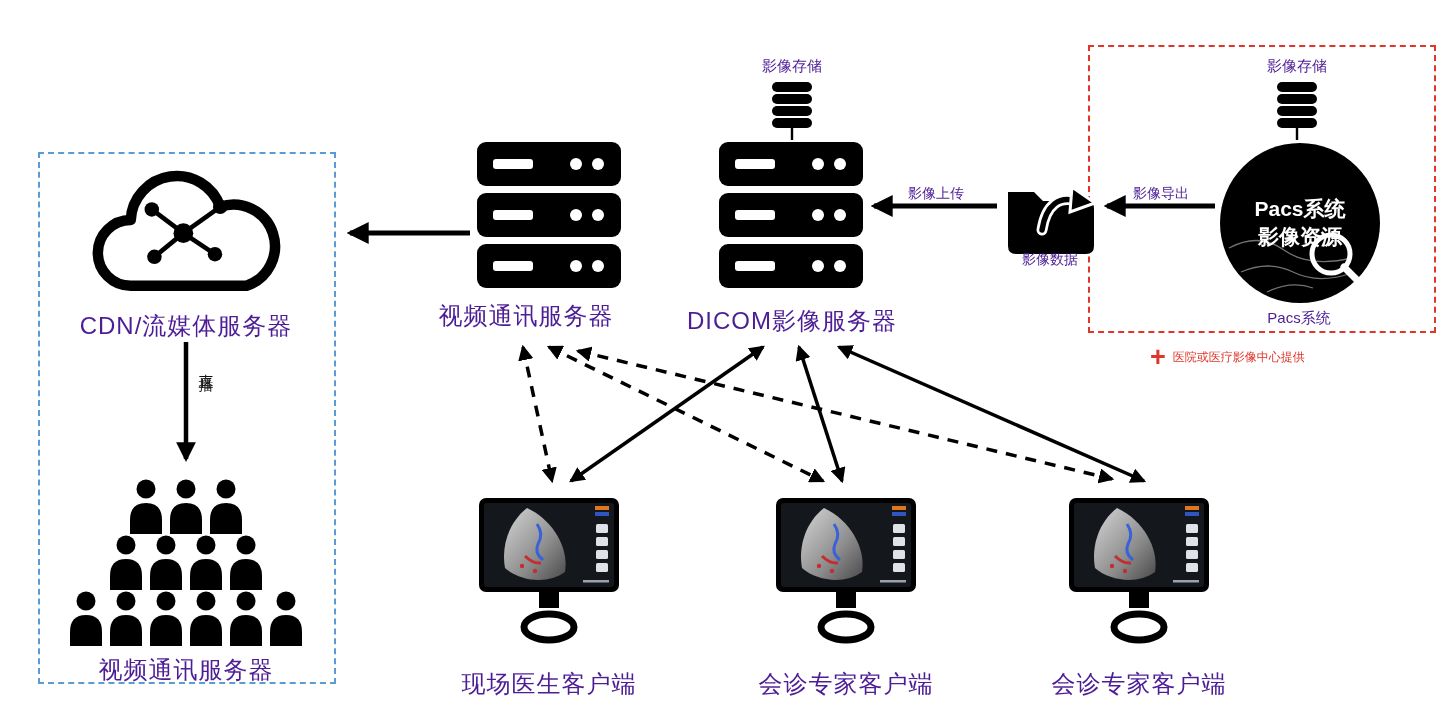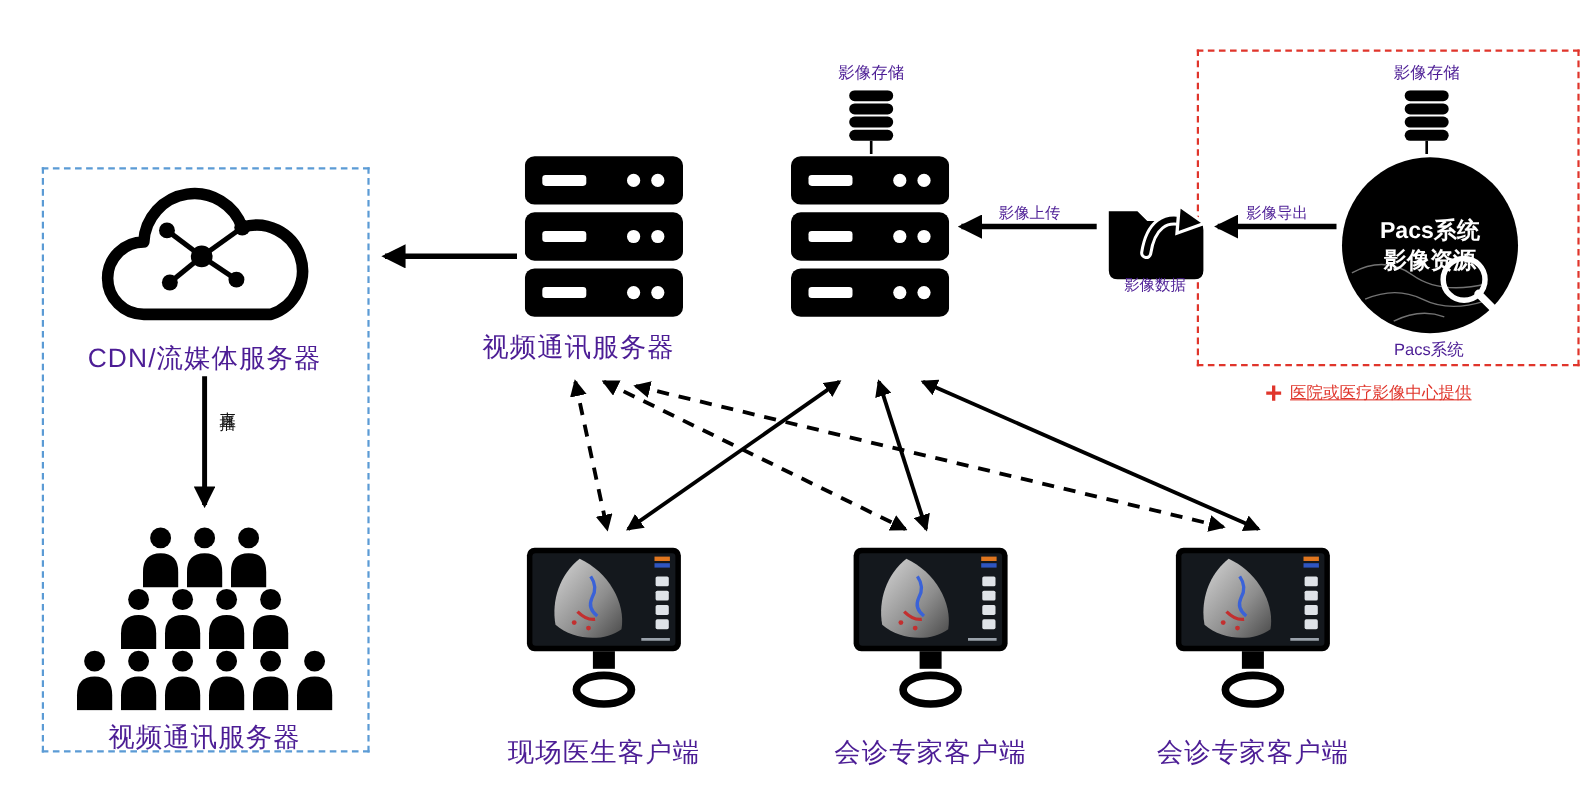--- a/index.html
+++ b/index.html
@@ -8,21 +8,21 @@
   #canvas { position:relative; width:1445px; height:725px; background:#fff; overflow:hidden; }
   .abs { position:absolute; }
   .lbl { position:absolute; transform:translateX(-50%); white-space:nowrap; color:#4c1d95; text-align:center; }
   .lg { font-size:24px; letter-spacing:1px; }
   .md { font-size:15px; }
   .sm { font-size:14px; }
   .dashed-red  { position:absolute; border:2px dashed var(--accent-red,#e0352b); }
   .dashed-blue { position:absolute; border:2px dashed var(--accent-blue,#5b9bd5); }
   .provider { position:absolute; display:flex; align-items:center; gap:7px; color:var(--accent-red,#e0352b); }
   .provider .plus { font-size:27px; font-weight:700; line-height:1; }
-  .provider .note { font-size:15px;text-decoration:underline; }
+  .provider .note { font-size:12px; }
   .vert { position:absolute; writing-mode:vertical-rl; text-orientation:upright; font-size:15px; letter-spacing:3px; color:#111; }
   svg text { font-family:"Liberation Sans", sans-serif; }
   #edges { position:absolute; left:0; top:0; pointer-events:none; }
 </style>
 </head>
 <body>
 
 <div id="canvas">
 
   <svg width="0" height="0" style="position:absolute" aria-hidden="true">
@@ -154,20 +154,21 @@
   <div class="lbl sm" style="left:1050px; top:251px;">影像数据</div>
   <div class="lbl sm" style="left:936px; top:185px;">影像上传</div>
 
   <div class="lbl md" style="left:792px; top:57px;">影像存储</div>
   <svg class="abs" style="left:770px; top:82px;" width="44" height="58">
       <use href="#sym-db"></use>
     </svg>
   <svg class="abs" style="left:719px; top:140px;" width="144" height="150">
       <use href="#sym-server"></use>
     </svg>
+  <div class="lbl lg" style="left:792px; top:305px;">DICOM影像服务器</div>
 
   <svg class="abs" style="left:477px; top:140px;" width="144" height="150">
       <use href="#sym-server"></use>
     </svg>
   <div class="lbl lg" style="left:526px; top:300px;">视频通讯服务器</div>
 
   <svg class="abs" style="left:86px; top:158px;" width="200" height="145">
       <use href="#sym-cloud"></use>
     </svg>
   <div class="lbl lg" style="left:186px; top:310px;">CDN/流媒体服务器</div>

